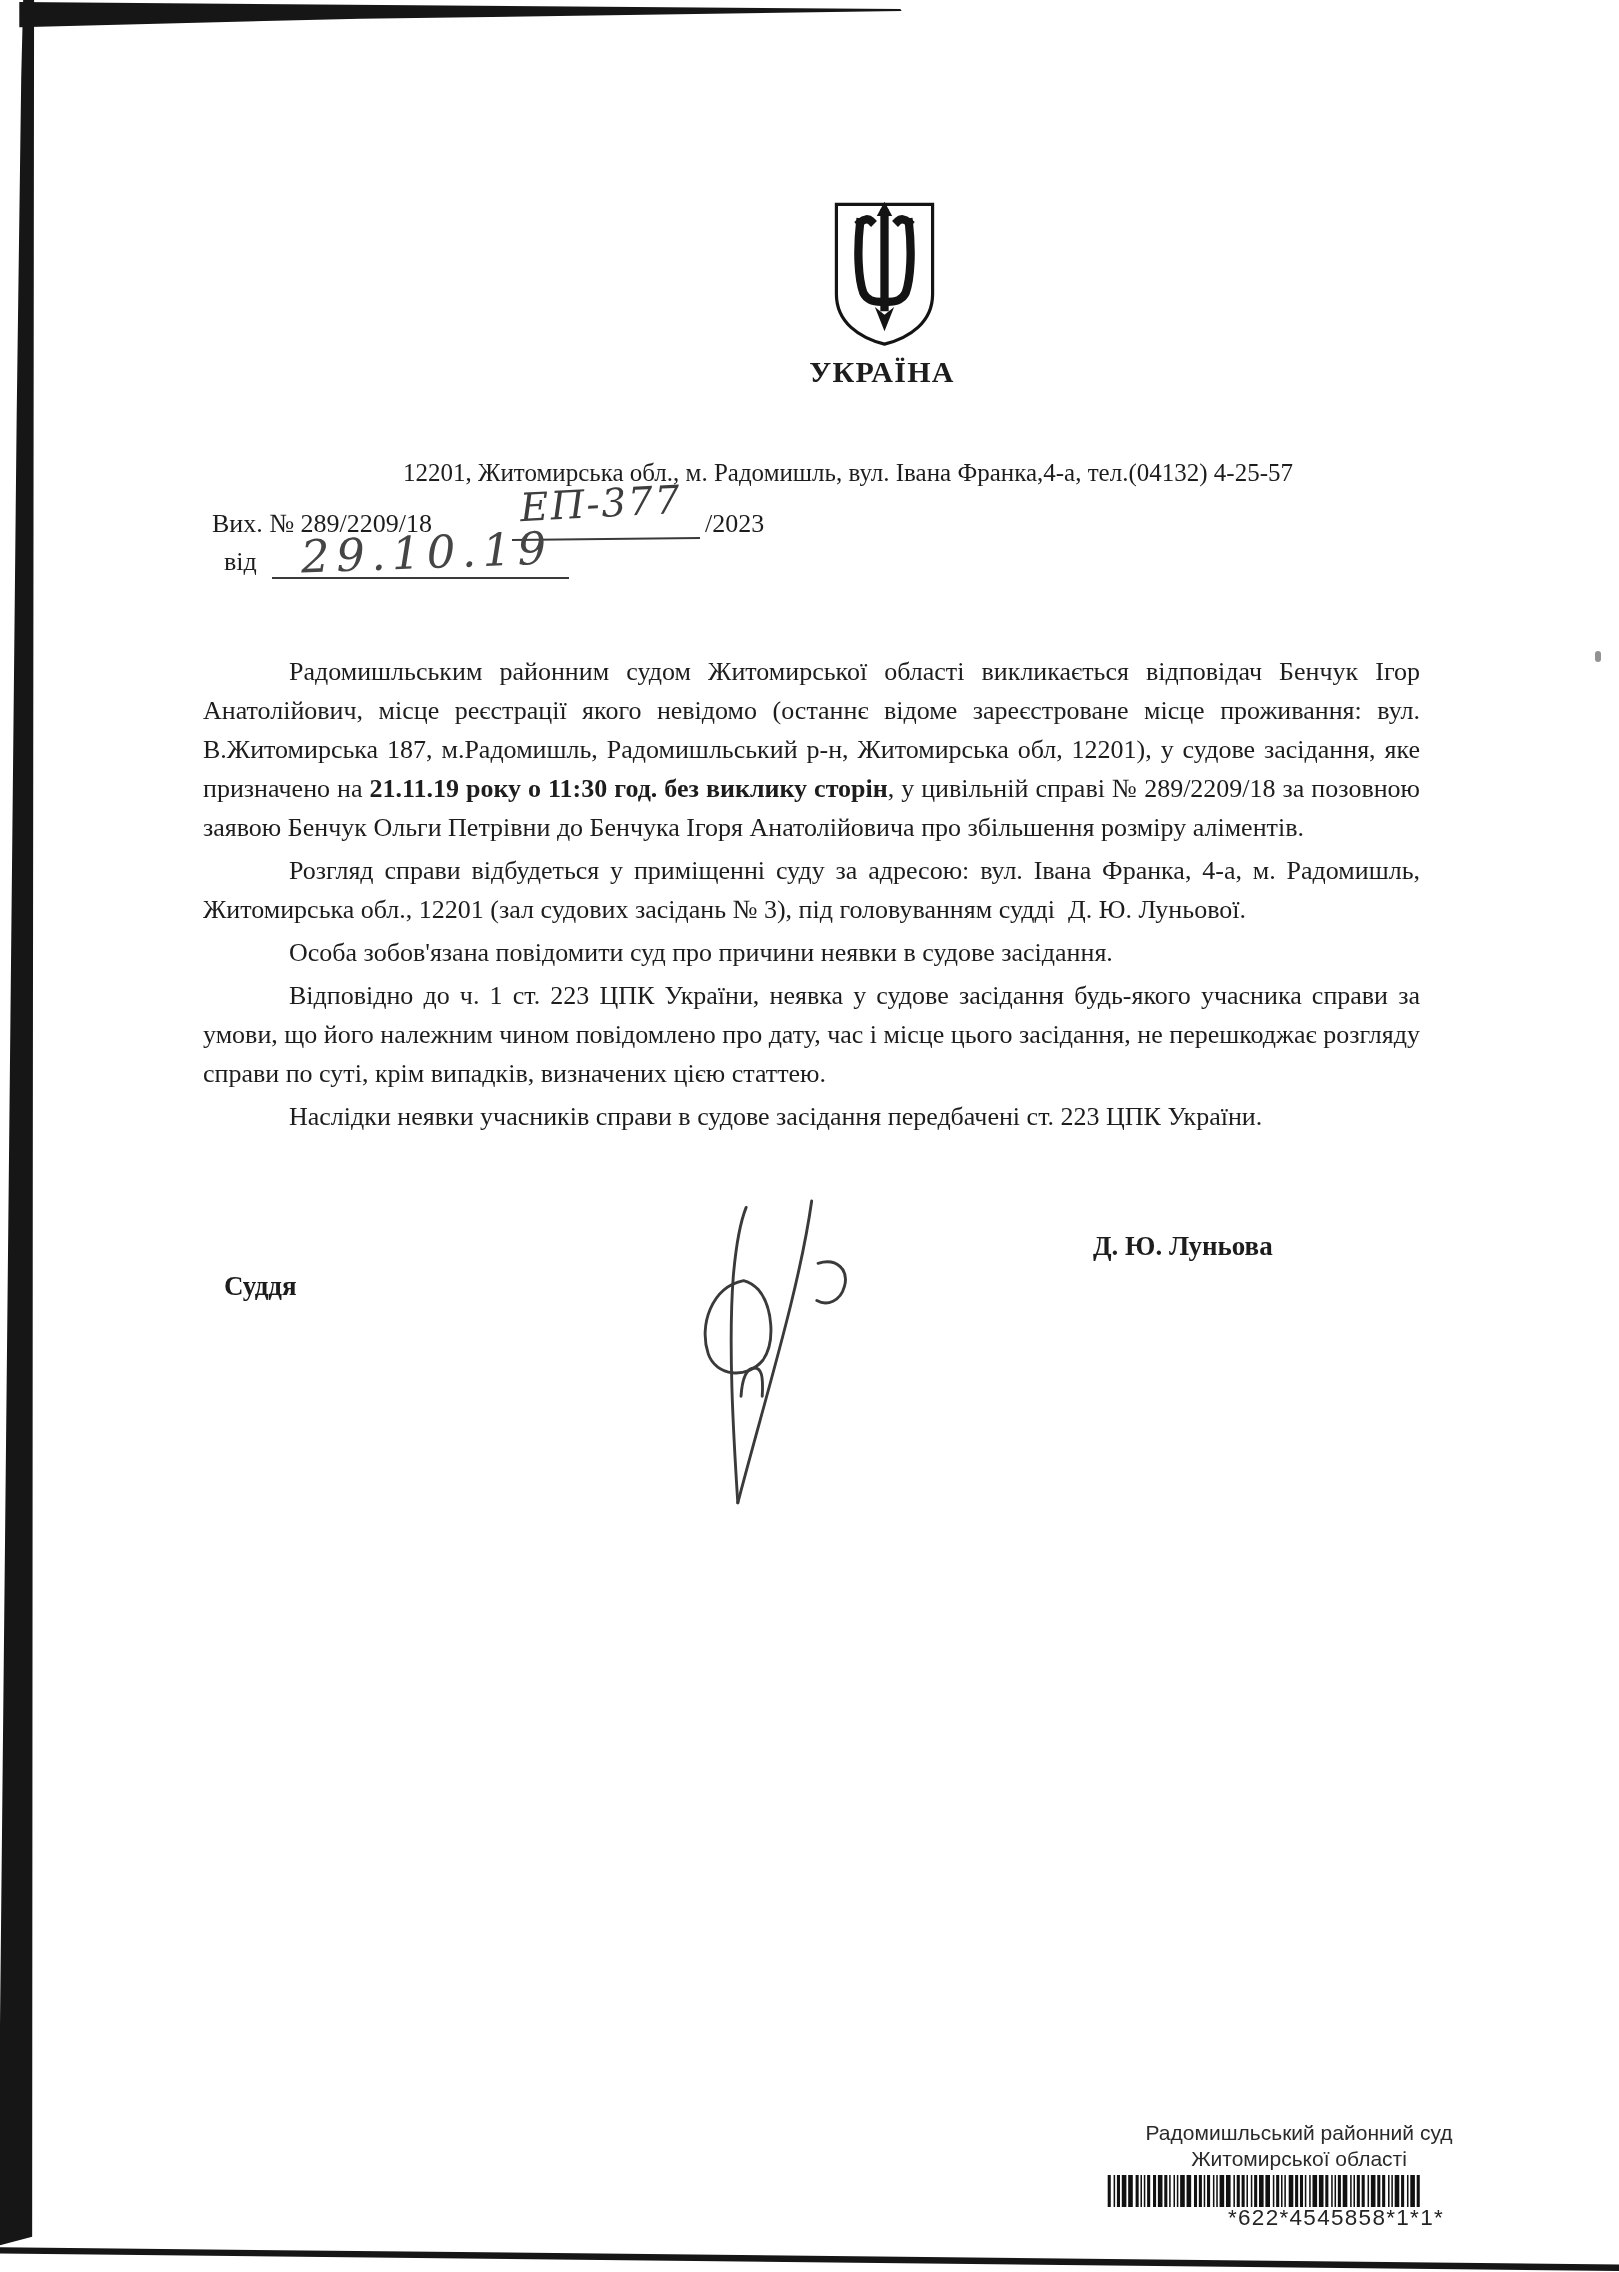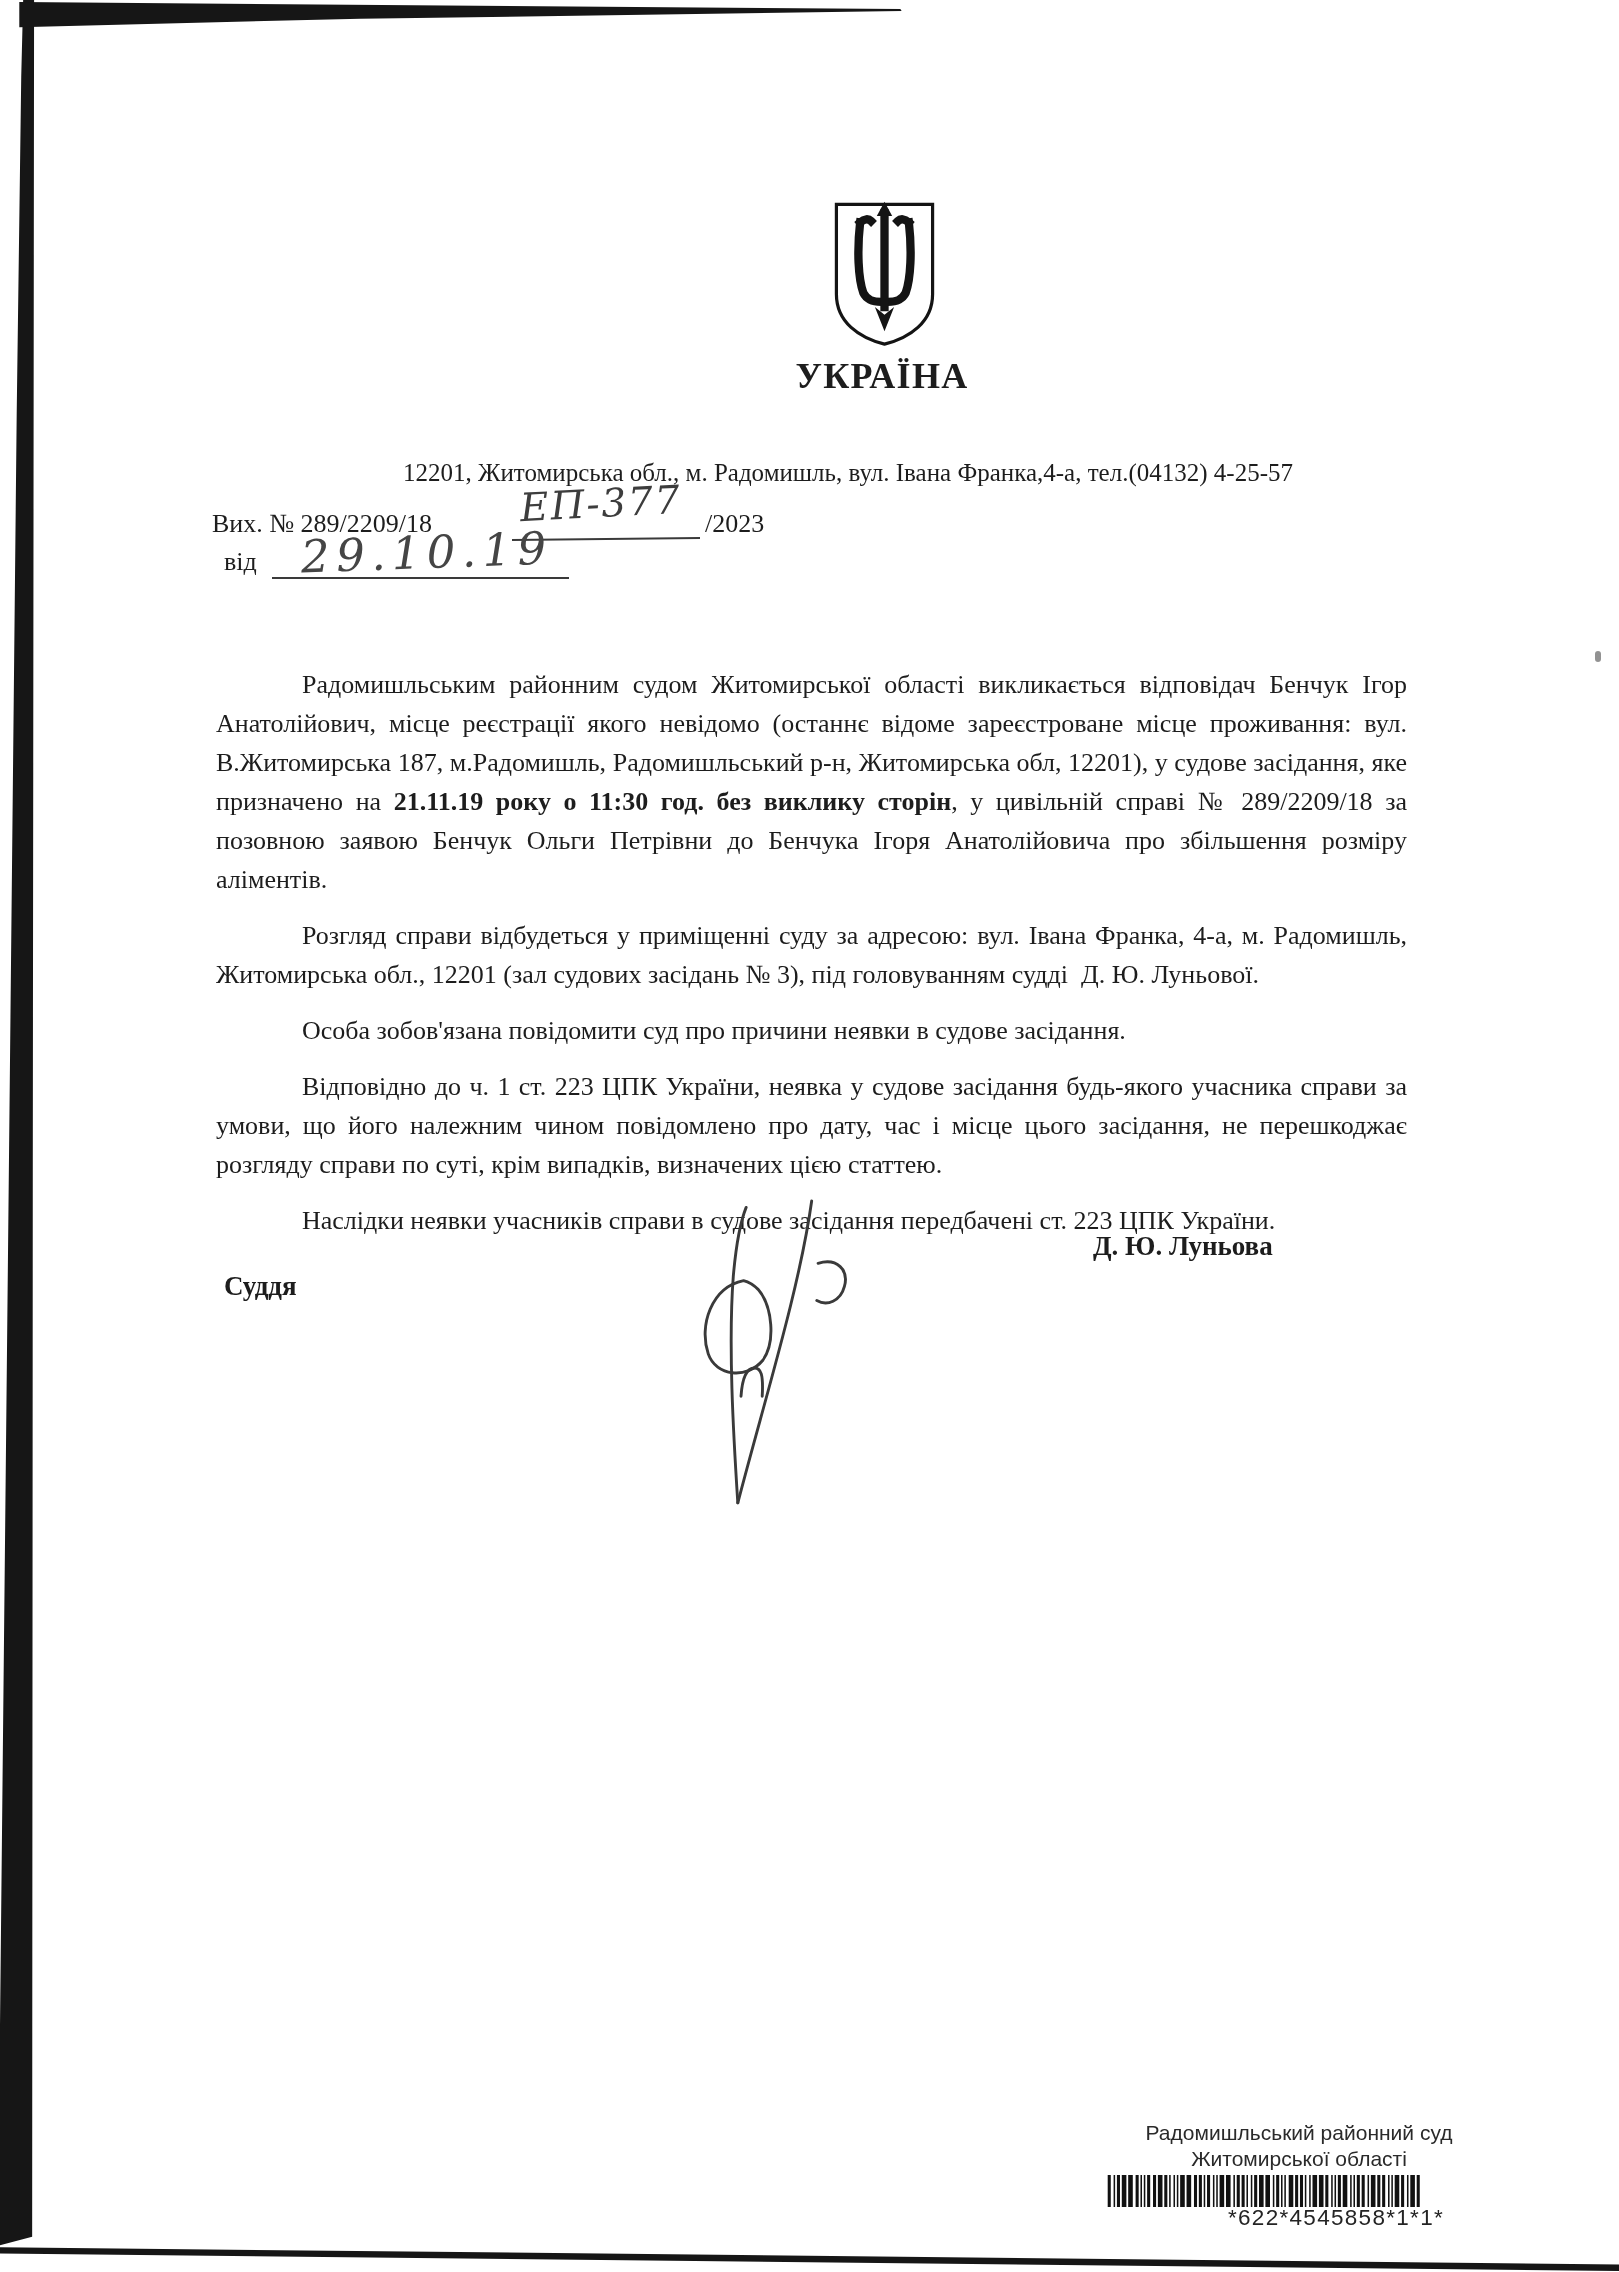--- a/index.html
+++ b/index.html
@@ -3,34 +3,34 @@
 <meta charset="utf-8">
 <style>
   html,body{margin:0;padding:0;background:#e8e8e8;}
   .page{
     position:relative; width:1620px; height:2273px; background:#ffffff;
     font-family:"Liberation Serif", serif; color:#1d1d1d; overflow:hidden;
   }
   .abs{position:absolute;}
   .center{text-align:center;}
   
-  .country-name{top:355px; left:689px; width:386px; font-size:36px; font-weight:bold; letter-spacing:1.3px;}
+  .country-name{top:355px; left:689px; width:386px; font-size:30px; font-weight:bold; letter-spacing:1.3px;}
   .court-name{top:390px; left:269px; width:1158px; font-size:30px; font-weight:bold; letter-spacing:-0.6px; white-space:nowrap; text-align:center;}
   .court-address{top:431px; left:269px; width:1158px; font-size:25px; text-align:center; white-space:nowrap;margin-top:28px;}
   
   .ref-label{top:509px; left:212px; font-size:26px;}
   .ref-hand{top:481px; left:520px; font-size:39px; font-family:"DejaVu Serif", serif; font-style:italic; color:#3d3d3d; transform:rotate(-3deg); letter-spacing:1.9px; white-space:nowrap;}
   .ref-underline{top:538px; left:512px; width:188px; height:0; border-bottom:2.6px solid #3a3a3a; transform:rotate(-0.6deg);}
   .ref-year{top:509px; left:705px; font-size:26px;}
   .date-label{top:547px; left:224px; font-size:26px;}
   .date-hand{top:526px; left:301px; font-size:45px; font-family:"DejaVu Serif", serif; font-style:italic; color:#454545; transform:rotate(-2deg); letter-spacing:6.4px; white-space:nowrap;}
   .date-underline{top:577px; left:272px; width:297px; height:0; border-bottom:2.6px solid #3a3a3a;}
   
   .body-text{top:648px; left:199px; width:1225px; font-size:26px; line-height:39px; text-align:justify;}
-  .body-text p{margin:17px; text-indent:86px;}
+  .body-text p{margin:4px; text-indent:86px;}
   
   .judge-label{top:1231px; left:224px; font-size:27px; font-weight:bold;margin-top:40px;}
   .judge-name{top:1231px; left:1093px; font-size:27px; font-weight:bold;}
   .sig-svg{top:1183px; left:643px;}
   
   .bc-caption1{top:2121px; left:1138px; width:322px; font-family:"Liberation Sans", sans-serif; font-size:21px; color:#2a2a2a; text-align:center; white-space:nowrap;}
   .bc-caption2{top:2147px; left:1138px; width:322px; font-family:"Liberation Sans", sans-serif; font-size:21px; color:#2a2a2a; text-align:center; white-space:nowrap;}
   .bc-svg{top:2175px; left:1107px;}
   .bc-text{top:2206px; left:1122px; width:322px; height:20.6px; overflow:hidden; font-family:"Liberation Sans", sans-serif; font-size:22.5px; line-height:24.4px; color:#242424; text-align:right; letter-spacing:1.3px; white-space:nowrap;}
   

